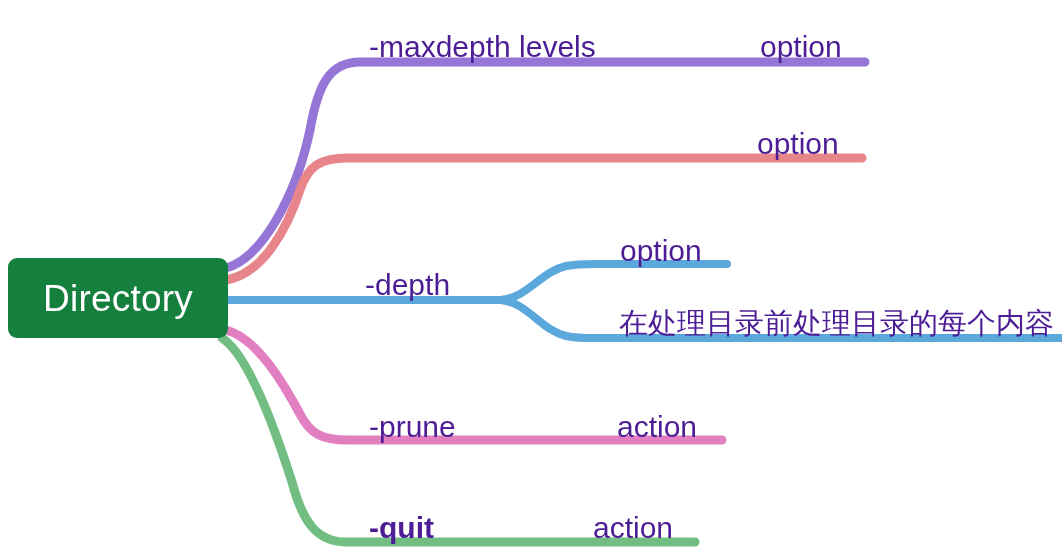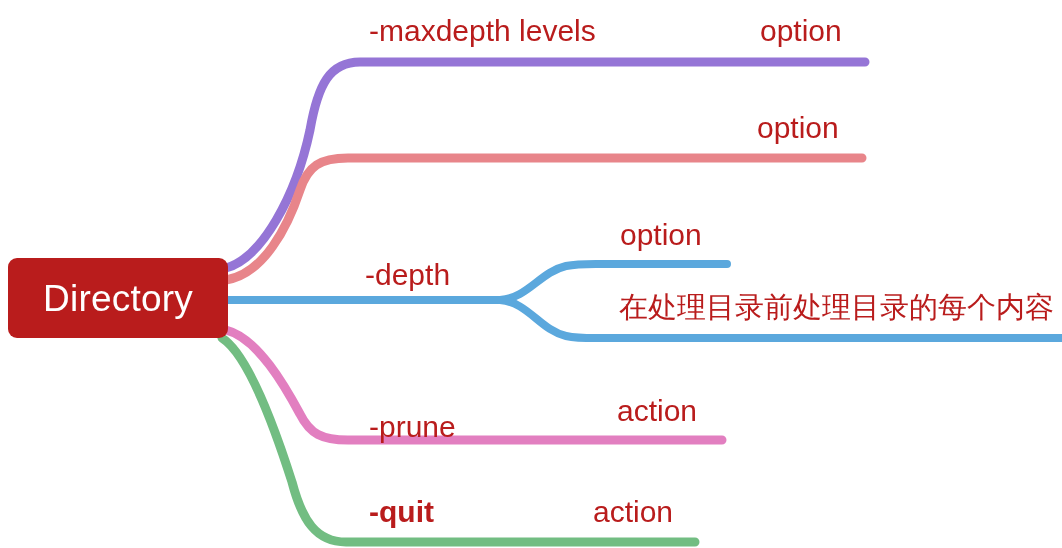--- a/index.html
+++ b/index.html
@@ -25,59 +25,60 @@
     left: 0;
     width: 1062px;
     height: 548px;
   }
   .root-node {
     position: absolute;
     left: 8px;
     top: 258px;
     width: 220px;
     height: 80px;
-    background: #b91c1c;
+    background: #15803d;
     border-radius: 9px;
     display: flex;
     align-items: center;
     justify-content: center;
     box-sizing: border-box;
   }
   .root-label {
     color: #ffffff;
     font-size: 37px;
     font-weight: 400;
     letter-spacing: 0.2px;
     line-height: 1;
     white-space: nowrap;
   }
   .branch-label {
     position: absolute;
-    color: #b91c1c;
+    color: #4c1d95;
     font-size: 30px;
     font-weight: 400;
     line-height: 1;
     white-space: nowrap;
+    margin-top: 16px;
   }
   .branch-label.cjk {
     font-family: Liberation Sans, sans-serif;
     font-size: 29px;
   }
   
   .lbl-maxdepth   { left: 369px;  top: 16px; }
   .lbl-maxdepth-2 { left: 760px;  top: 16px; }
   
   .lbl-mindepth   { left: 369px;  top: 113px; }
   .lbl-mindepth-2 { left: 757px;  top: 113px; }
   
-  .lbl-depth      { left: 365px;  top: 260px; }
+  .lbl-depth      { left: 365px;  top: 254px; }
   .lbl-depth-opt  { left: 620px;  top: 220px; }
   .lbl-depth-cjk  { left: 619px;  top: 293px; }
   
-  .lbl-prune      { left: 369px;  top: 412px; }
+  .lbl-prune      { left: 369px;  top: 396px; }
   .lbl-prune-2    { left: 617px;  top: 396px; }
   
   .lbl-quit       { left: 369px;  top: 497px; font-weight: bold; }
   .lbl-quit-2     { left: 593px;  top: 497px; }
 </style>
 </head>
 <body>
 
 <div id="mindmap">
 

